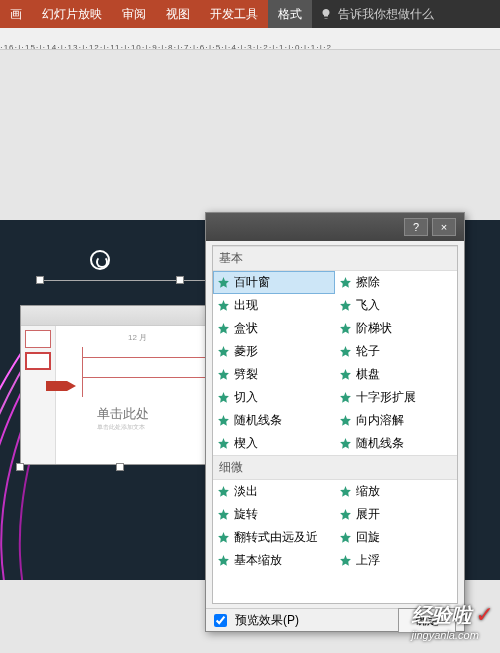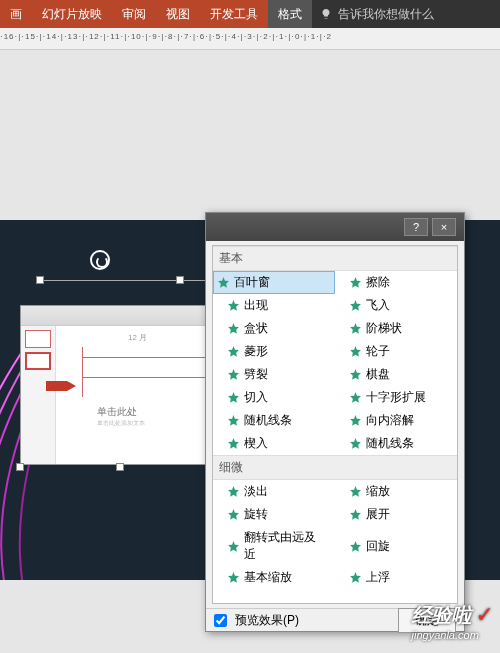--- a/index.html
+++ b/index.html
@@ -6,21 +6,21 @@
   body { width: 500px; height: 653px; overflow: hidden; background: #e6e6e6; position: relative; }
   
   .ribbon { height: 28px; background: #333; display: flex; align-items: stretch; font-size: 12px; color: #fff; }
   .ribbon-tab { padding: 0 10px; display: flex; align-items: center; cursor: pointer; }
   .ribbon-tab.accent { background: #b8472a; }
   .ribbon-tab.dark { background: #555; }
   .tell-me { display: flex; align-items: center; padding: 0 8px; color: #ccc; gap: 6px; }
   .lightbulb { width: 12px; height: 12px; fill: #ccc; }
   
   .ruler-area { height: 22px; background: #f0f0f0; border-bottom: 1px solid #ccc; position: relative; overflow: hidden; font-size: 8px; color: #555; }
-  .ruler-ticks { position: absolute; left: 0; top: 4px; white-space: nowrap; letter-spacing: 1px; }
+  .ruler-ticks { position: absolute; left: 0; top: 15px; white-space: nowrap; letter-spacing: 1px; }
   
   .canvas { position: absolute; left: 0; top: 50px; right: 0; bottom: 0; background: #e6e6e6; }
   
   .slide { position: absolute; left: -40px; top: 170px; width: 540px; height: 360px; background: #1a2733; overflow: hidden; }
   
   .swirl { position: absolute; left: -60px; top: 120px; width: 300px; height: 400px; }
   .swirl path { fill: none; stroke-width: 2; }
   
   .rotate-handle { position: absolute; left: 130px; top: 30px; width: 20px; height: 20px; border: 2px solid #fff; border-radius: 50%; }
   .rotate-handle::after { content: ""; position: absolute; left: 4px; top: 4px; width: 8px; height: 8px; border: 2px solid #fff; border-radius: 50%; border-top-color: transparent; }
@@ -34,40 +34,40 @@
   .embed-body { display: flex; height: calc(100% - 20px); }
   .embed-side { width: 35px; background: #f4f4f4; border-right: 1px solid #ddd; padding: 4px; display: flex; flex-direction: column; gap: 4px; }
   .thumb { height: 18px; background: #fff; border: 1px solid #c66; }
   .thumb.sel { border: 2px solid #c44; }
   .embed-main { flex: 1; position: relative; padding: 6px; }
   .red-arrow { position: absolute; left: -10px; top: 55px; width: 30px; height: 10px; background: #c0392b; clip-path: polygon(0 0, 70% 0, 100% 50%, 70% 100%, 0 100%); }
   .embed-title { font-size: 8px; color: #999; text-align: center; margin-bottom: 4px; }
   .embed-lines { border-left: 1px solid #c66; margin-left: 20px; height: 50px; position: relative; }
   .embed-lines::before, .embed-lines::after { content:""; position:absolute; left:0; width:100%; height:0; border-top:1px solid #c66; }
   .embed-lines::before { top: 10px; } .embed-lines::after { top: 30px; }
-  .embed-placeholder { font-size: 10px; color: #777; margin-top: 8px; margin-left: 35px; }
+  .embed-placeholder { font-size: 13px; color: #777; margin-top: 8px; margin-left: 35px; }
   .embed-sub { font-size: 6px; color: #bbb; margin-left: 35px; }
   .eh1 { position:absolute; left:56px; top:243px; width:8px; height:8px; background:#fff; border:1px solid #888; }
   .eh2 { position:absolute; left:256px; top:243px; width:8px; height:8px; background:#fff; border:1px solid #888; }
   .eh3 { position:absolute; left:156px; top:243px; width:8px; height:8px; background:#fff; border:1px solid #888; }
   
   .dialog { position: absolute; left: 205px; top: 212px; width: 260px; height: 420px; background: #f0f0f0; border: 1px solid #888; box-shadow: 2px 2px 8px rgba(0,0,0,0.4); display: flex; flex-direction: column; }
   .dlg-title { height: 28px; background: linear-gradient(#5a5a5a,#444); color: #fff; font-size: 12px; display: flex; align-items: center; padding: 0 8px; }
   .dlg-title-text { flex: 1; margin-top: 48px; }
   .dlg-btn { width: 24px; height: 18px; margin-left: 4px; background: #666; color: #fff; font-size: 11px; display: flex; align-items: center; justify-content: center; cursor: pointer; border: 1px solid #888; }
   
   .dlg-body { flex: 1; overflow: hidden; padding: 4px 6px 4px 6px; position: relative; }
   .effect-panel { border: 1px solid #bbb; background: #fff; height: 100%; overflow-y: auto; font-size: 12px; }
   .effect-panel::-webkit-scrollbar { width: 14px; }
   .effect-panel::-webkit-scrollbar-track { background: #eee; border-left:1px solid #ccc; }
   .effect-panel::-webkit-scrollbar-thumb { background: #ccc; border:1px solid #aaa; }
   
   .cat-header { background: #eee; padding: 3px 6px; color: #555; border-top: 1px solid #ddd; border-bottom: 1px solid #ddd; }
   .effect-grid { display: grid; grid-template-columns: 1fr 1fr; }
-  .effect-item { display: flex; align-items: center; gap: 4px; padding: 3px 14px; cursor: pointer; }
+  .effect-item { display: flex; align-items: center; gap: 4px; padding: 3px 4px; cursor: pointer; }
   .effect-item.selected { background: #cde6f7; border: 1px solid #7bb3dd; padding: 2px 3px; }
   .star { width: 13px; height: 13px; fill: #2e9e7a; flex-shrink: 0; }
   
   .dlg-footer { height: 23px; border-top: 1px solid #ccc; display: flex; align-items: center; padding: 0 8px; gap: 8px; font-size: 12px; }
   .chk { width: 13px; height: 13px; }
   .footer-spacer { flex: 1; }
   .ok-btn { padding: 3px 16px; background: #f5f5f5; border: 1px solid #999; cursor: pointer; font-size: 12px; }
   
   .watermark { position: absolute; right: 6px; bottom: 12px; color: #fff; text-align: left; text-shadow: 0 0 3px #000; }
   .wm-cn { font-size: 20px; font-weight: bold; font-style: italic; }

